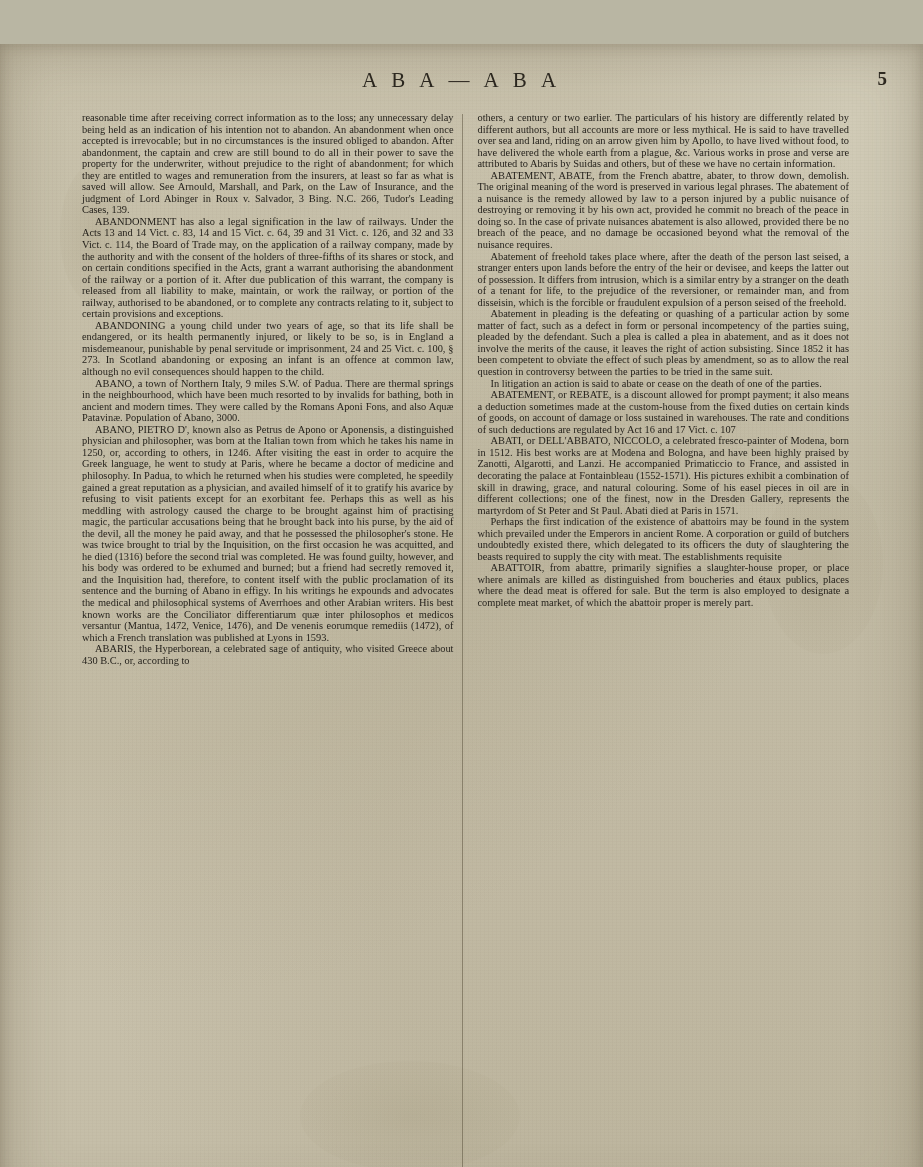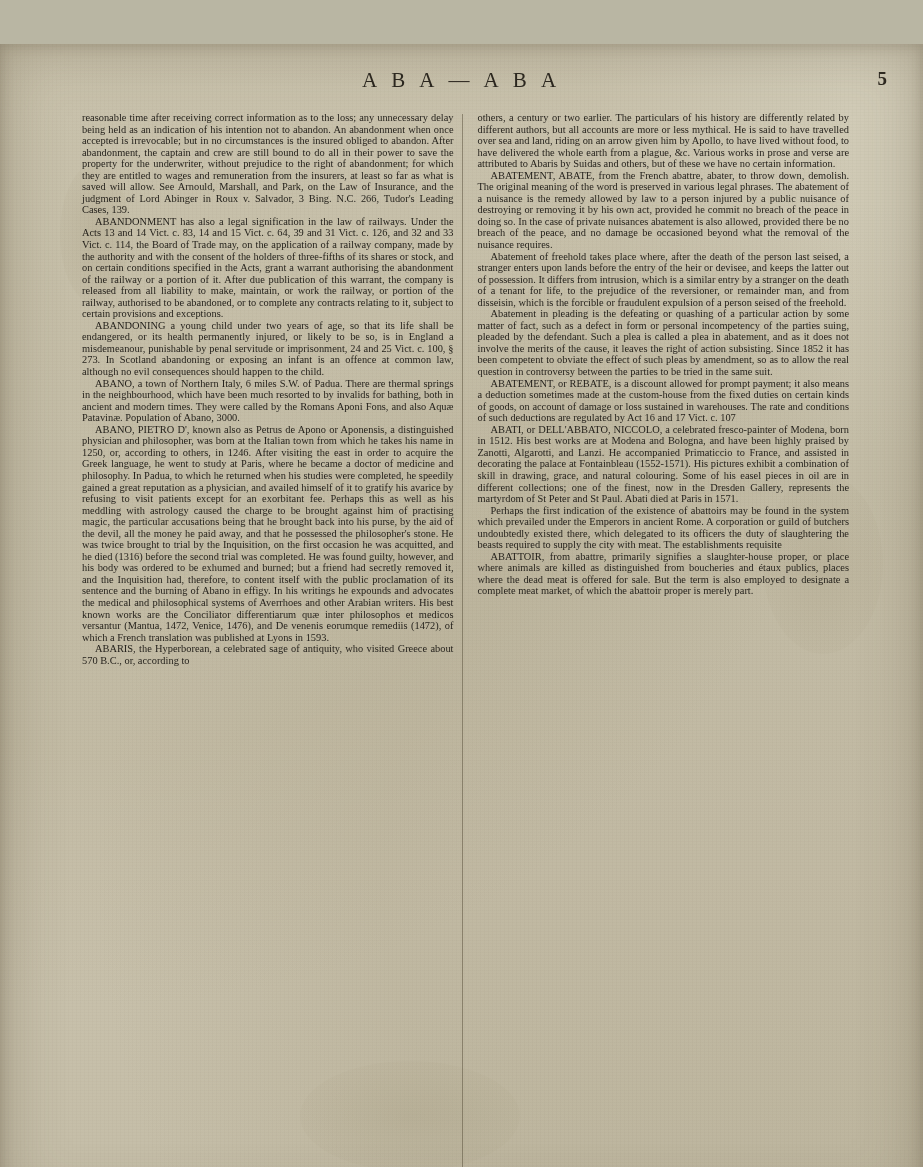--- a/index.html
+++ b/index.html
@@ -120,29 +120,30 @@
     <div class="folio">5</div>
   </div>
 
   <div class="rule"></div>
 
   <div class="columns">
     <div class="col">
       <p class="noindent">reasonable time after receiving correct information as to the loss; any unnecessary delay being held as an indication of his intention not to abandon. An abandonment when once accepted is irrevocable; but in no circumstances is the insured obliged to abandon. After abandonment, the captain and crew are still bound to do all in their power to save the property for the underwriter, without prejudice to the right of abandonment; for which they are entitled to wages and remuneration from the insurers, at least so far as what is saved will allow. See Arnould, Marshall, and Park, on the Law of Insurance, and the judgment of Lord Abinger in Roux v. Salvador, 3 Bing. N.C. 266, Tudor's Leading Cases, 139.</p>
       <p>ABANDONMENT has also a legal signification in the law of railways. Under the Acts 13 and 14 Vict. c. 83, 14 and 15 Vict. c. 64, 39 and 31 Vict. c. 126, and 32 and 33 Vict. c. 114, the Board of Trade may, on the application of a railway company, made by the authority and with the consent of the holders of three-fifths of its shares or stock, and on certain conditions specified in the Acts, grant a warrant authorising the abandonment of the railway or a portion of it. After due publication of this warrant, the company is released from all liability to make, maintain, or work the railway, or portion of the railway, authorised to be abandoned, or to complete any contracts relating to it, subject to certain provisions and exceptions.</p>
       <p>ABANDONING a young child under two years of age, so that its life shall be endangered, or its health permanently injured, or likely to be so, is in England a misdemeanour, punishable by penal servitude or imprisonment, 24 and 25 Vict. c. 100, § 273. In Scotland abandoning or exposing an infant is an offence at common law, although no evil consequences should happen to the child.</p>
-      <p>ABANO, a town of Northern Italy, 6 miles S.W. of Padua. There are thermal springs in the neighbourhood, which have been much resorted to by invalids for bathing, both in ancient and modern times. They were called by the Romans Aponi Fons, and also Aquæ Patavinæ. Population of Abano, 3000.</p>
+      <p>ABANO, a town of Northern Italy, 9 miles S.W. of Padua. There are thermal springs in the neighbourhood, which have been much resorted to by invalids for bathing, both in ancient and modern times. They were called by the Romans Aponi Fons, and also Aquæ Patavinæ. Population of Abano, 3000.</p>
       <p>ABANO, PIETRO D', known also as Petrus de Apono or Aponensis, a distinguished physician and philosopher, was born at the Italian town from which he takes his name in 1250, or, according to others, in 1246. After visiting the east in order to acquire the Greek language, he went to study at Paris, where he became a doctor of medicine and philosophy. In Padua, to which he returned when his studies were completed, he speedily gained a great reputation as a physician, and availed himself of it to gratify his avarice by refusing to visit patients except for an exorbitant fee. Perhaps this as well as his meddling with astrology caused the charge to be brought against him of practising magic, the particular accusations being that he brought back into his purse, by the aid of the devil, all the money he paid away, and that he possessed the philosopher's stone. He was twice brought to trial by the Inquisition, on the first occasion he was acquitted, and he died (1316) before the second trial was completed. He was found guilty, however, and his body was ordered to be exhumed and burned; but a friend had secretly removed it, and the Inquisition had, therefore, to content itself with the public proclamation of its sentence and the burning of Abano in effigy. In his writings he expounds and advocates the medical and philosophical systems of Averrhoes and other Arabian writers. His best known works are the Conciliator differentiarum quæ inter philosophos et medicos versantur (Mantua, 1472, Venice, 1476), and De venenis eorumque remediis (1472), of which a French translation was published at Lyons in 1593.</p>
-      <p>ABARIS, the Hyperborean, a celebrated sage of antiquity, who visited Greece about 570 B.C., or, according to</p>
+      <p>ABARIS, the Hyperborean, a celebrated sage of antiquity, who visited Greece about 430 B.C., or, according to</p>
     </div>
     <div class="col">
       <p class="noindent">others, a century or two earlier. The particulars of his history are differently related by different authors, but all accounts are more or less mythical. He is said to have travelled over sea and land, riding on an arrow given him by Apollo, to have lived without food, to have delivered the whole earth from a plague, &amp;c. Various works in prose and verse are attributed to Abaris by Suidas and others, but of these we have no certain information.</p>
       <p>ABATEMENT, ABATE, from the French abattre, abater, to throw down, demolish. The original meaning of the word is preserved in various legal phrases. The abatement of a nuisance is the remedy allowed by law to a person injured by a public nuisance of destroying or removing it by his own act, provided he commit no breach of the peace in doing so. In the case of private nuisances abatement is also allowed, provided there be no breach of the peace, and no damage be occasioned beyond what the removal of the nuisance requires.</p>
       <p>Abatement of freehold takes place where, after the death of the person last seised, a stranger enters upon lands before the entry of the heir or devisee, and keeps the latter out of possession. It differs from intrusion, which is a similar entry by a stranger on the death of a tenant for life, to the prejudice of the reversioner, or remainder man, and from disseisin, which is the forcible or fraudulent expulsion of a person seised of the freehold.</p>
       <p>Abatement in pleading is the defeating or quashing of a particular action by some matter of fact, such as a defect in form or personal incompetency of the parties suing, pleaded by the defendant. Such a plea is called a plea in abatement, and as it does not involve the merits of the cause, it leaves the right of action subsisting. Since 1852 it has been competent to obviate the effect of such pleas by amendment, so as to allow the real question in controversy between the parties to be tried in the same suit.</p>
+      <p>In litigation an action is said to abate or cease on the death of one of the parties.</p>
       <p>ABATEMENT, or REBATE, is a discount allowed for prompt payment; it also means a deduction sometimes made at the custom-house from the fixed duties on certain kinds of goods, on account of damage or loss sustained in warehouses. The rate and conditions of such deductions are regulated by Act 16 and 17 Vict. c. 107</p>
       <p>ABATI, or DELL'ABBATO, NICCOLO, a celebrated fresco-painter of Modena, born in 1512. His best works are at Modena and Bologna, and have been highly praised by Zanotti, Algarotti, and Lanzi. He accompanied Primaticcio to France, and assisted in decorating the palace at Fontainbleau (1552-1571). His pictures exhibit a combination of skill in drawing, grace, and natural colouring. Some of his easel pieces in oil are in different collections; one of the finest, now in the Dresden Gallery, represents the martyrdom of St Peter and St Paul. Abati died at Paris in 1571.</p>
       <p>Perhaps the first indication of the existence of abattoirs may be found in the system which prevailed under the Emperors in ancient Rome. A corporation or guild of butchers undoubtedly existed there, which delegated to its officers the duty of slaughtering the beasts required to supply the city with meat. The establishments requisite</p>
       <p>ABATTOIR, from abattre, primarily signifies a slaughter-house proper, or place where animals are killed as distinguished from boucheries and étaux publics, places where the dead meat is offered for sale. But the term is also employed to designate a complete meat market, of which the abattoir proper is merely part.</p>
     </div>
   </div>
 
   <div class="grain"></div>
   <div class="edge-shade"></div>
 </div>

